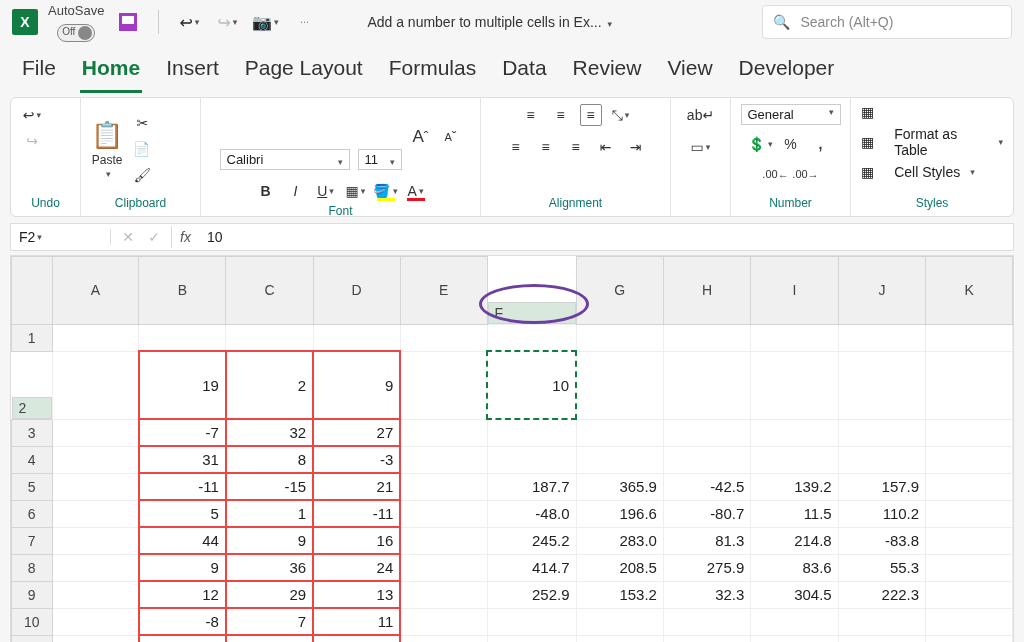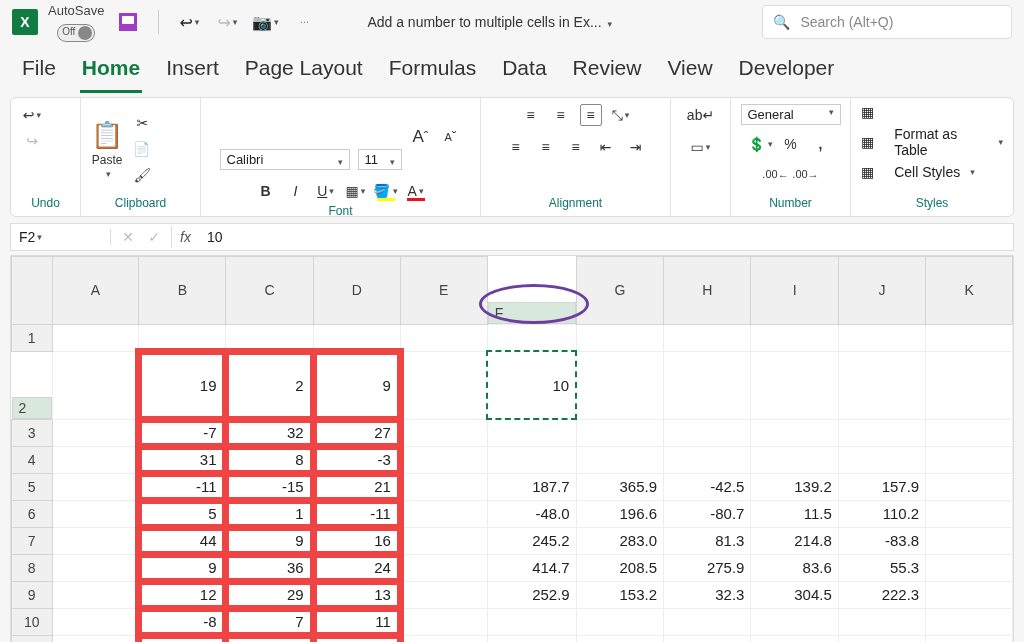--- a/index.html
+++ b/index.html
@@ -52,21 +52,21 @@
 
   
   .gridwrap { margin:4px 10px 0; background:#fff; border:1px solid #ddd; position:relative; }
   .gridwrap table { border-collapse:collapse; table-layout:fixed; font-size:15px; }
   .corner { width:40px; height:22px; background:#f0f0f0; border:1px solid #d4d4d4; }
   th.colh { background:#f0f0f0; border:1px solid #d4d4d4; font-weight:normal; height:22px; width:88px; font-size:14px; color:#444; }
   th.colh.sel { background:#d8e8dd; }
   th.rowh { background:#f0f0f0; border:1px solid #d4d4d4; font-weight:normal; width:40px; font-size:14px; color:#444; text-align:center; }
   th.rowh.sel { background:#d8e8dd; }
   td { border:1px solid #eee; height:27px; width:88px; padding:0 6px; text-align:right; }
-  td.bord { border:7px solid #ef4444; }
+  td.bord { border:2px solid #ef4444; }
   td.copied { border:2px dashed #107c41; }
   .annot { position:absolute; border:3px solid #6b3fa0; border-radius:50%; width:110px; height:40px; pointer-events:none; }
 </style>
 </head>
 <body>
 
 <div class="titlebar">
   <div class="xl-icon">X</div>
   <div class="autosave">
     <span>AutoSave</span>

